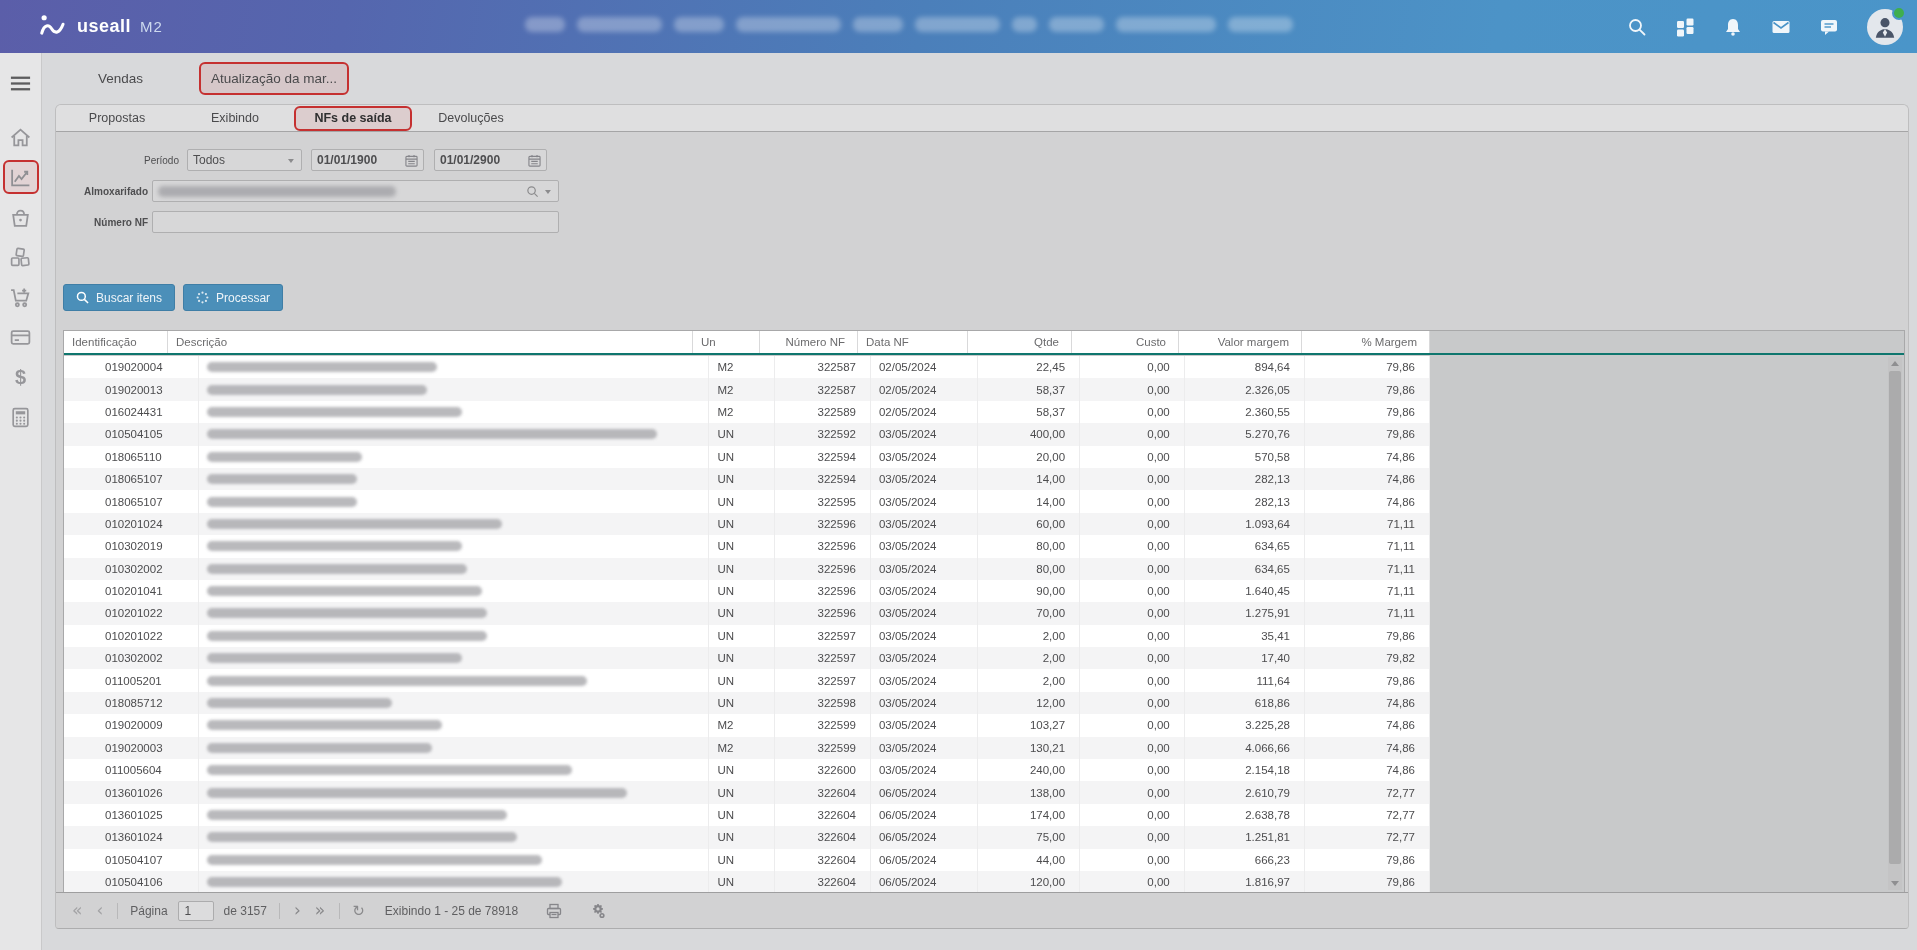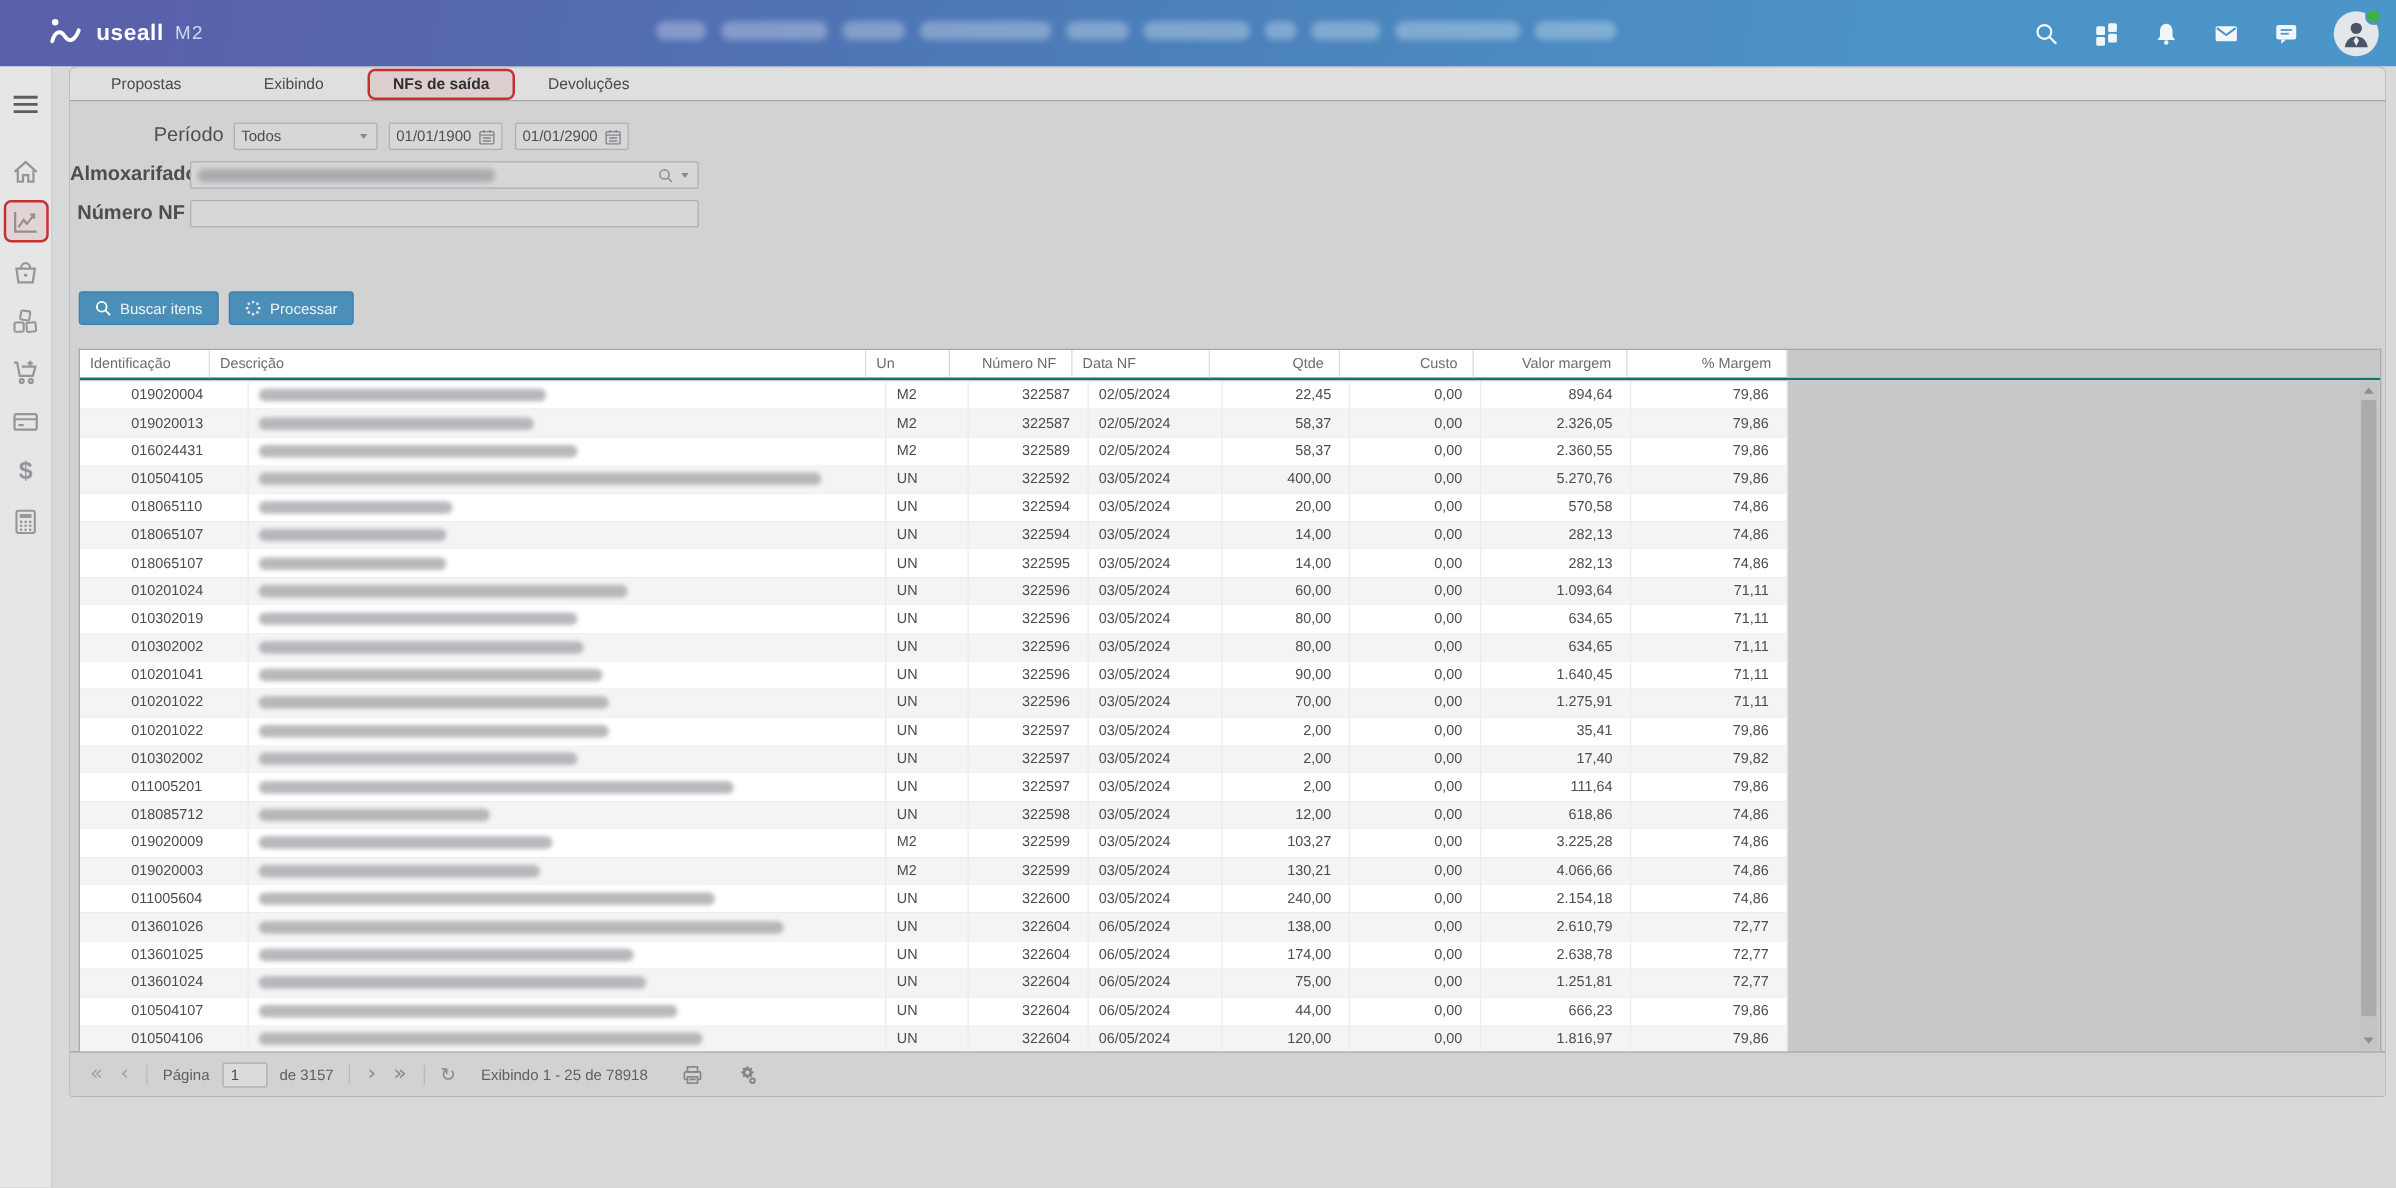--- a/index.html
+++ b/index.html
@@ -42,26 +42,26 @@
     display:flex; flex-direction:column; overflow:hidden; border:1px solid #bebebf; border-bottom-color:#adadae; }
   .subtabs { height:27px; background:#dfdfe0; border-bottom:1px solid #a5a5a6; display:flex;
     align-items:center; padding-left:2px; flex:0 0 auto; }
   .subtab { width:118px; text-align:center; font-size:12.5px; color:#4a4a4c; cursor:pointer; line-height:23px; }
   .subtab.active { color:#2f2f30;font-weight:bold; }
   .subtab.annot { line-height:21px; }
 
   
   .filters { padding-top:17px; flex:0 0 152px; }
   .f-row { display:flex; align-items:center; margin-bottom:9px; }
-  .f-label { text-align:right; font-size:16px; color:#4e4e50; margin-right:4px; }
+  .f-label { text-align:right; font-size:10px; color:#4e4e50; margin-right:4px; }
   .lbl-wide { width:123px; } .lbl-std { width:92px;font-weight:bold; }
   .inp { height:22px; background:#d7d7d8; border:1px solid #afafb0; border-radius:2px;
     display:flex; align-items:center; padding:0 5px; font-size:12px; color:#4e4e50; position:relative; }
   .combo { width:115px; margin-left:4px; justify-content:space-between; cursor:pointer; }
-  .date { width:91px; justify-content:space-between; }
+  .date { width:113px; justify-content:space-between;font-weight:bold; }
   .wide { width:407px; }
   .chev { color:#8b8b8d; font-size:10px; transform:scaleY(.7); }
   .inp .tail { position:absolute; right:5px; display:flex; align-items:center; gap:4px; }
   .cal-ic,.mag-ic { width:13px; height:13px; }
   .redact-bar { height:11px; border-radius:5px; background:#96969b; opacity:.65; filter:blur(2px); }
 
   
   .btn-row { display:flex; gap:8px; padding-left:7px; flex:0 0 40px; }
   .btn { height:27px; padding:0 12px; background:#4b8fb9; border:1px solid #3f7ea6; border-radius:3px;
     color:#eef4f8; font-size:12px; display:flex; align-items:center; gap:7px; cursor:pointer; }
@@ -240,20 +240,24 @@
             <circle cx="14.5" cy="14" r="1"></circle>
           <circle cx="7.5" cy="17" r="1"></circle>
             <circle cx="11" cy="17" r="1"></circle>
             <circle cx="14.5" cy="17" r="1"></circle>
         </g>
       </svg>
     </div>
   </nav>
 
   <div class="main">
+    <div class="tabbar">
+      <span class="main-tab">Vendas</span>
+      <span class="main-tab annot">Atualização da mar...</span>
+    </div>
 
     <div class="panel">
 
       <div class="subtabs">
         <span class="subtab">Propostas</span>
         <span class="subtab">Exibindo</span>
         <span class="subtab active annot">NFs de saída</span>
         <span class="subtab">Devoluções</span>
       </div>
 

